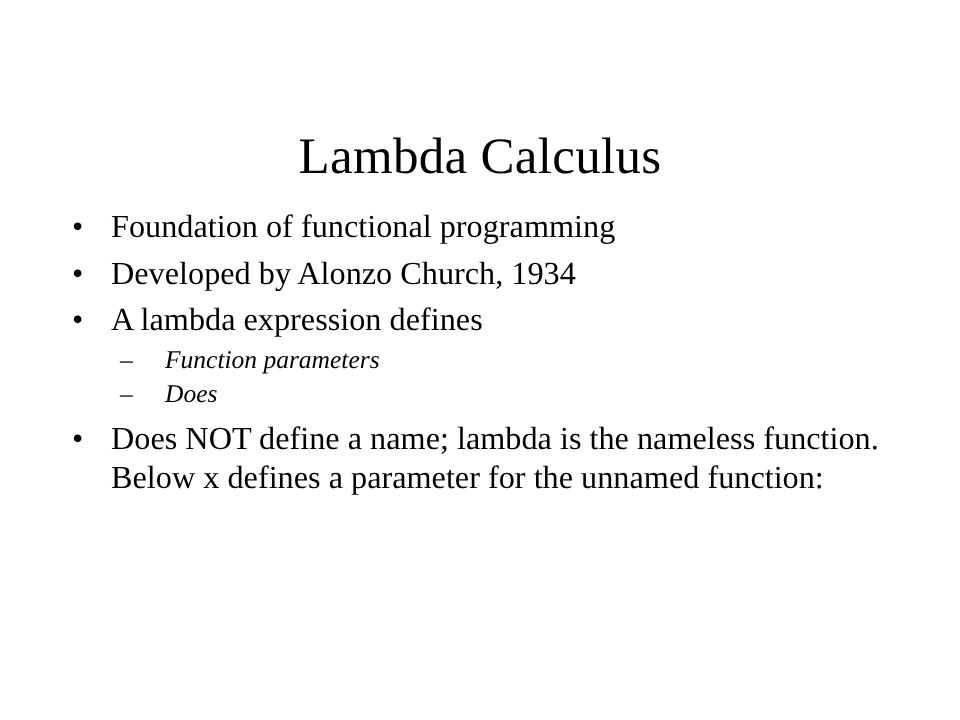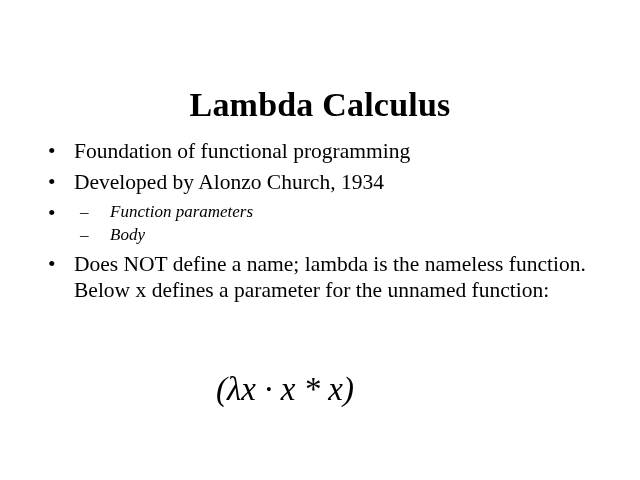--- a/index.html
+++ b/index.html
@@ -25,21 +25,21 @@
   
   .slide-title {
     position: absolute;
     left: 0;
     top: 62px;
     width: 640px;
     text-align: center;
     font-size: 34px;
     line-height: 40px;
     letter-spacing: 0.2px;
-    font-weight: 700;
+    font-weight: 400;
     white-space: nowrap;
   }
 
   
   .body-block {
     position: absolute;
     left: 42px;
     top: 138px;
     width: 556px;
   }
@@ -129,35 +129,35 @@
         <span class="btext">Foundation of functional programming</span>
       </li>
 
       <li class="bullet1">
         <span class="marker">•</span>
         <span class="btext">Developed by Alonzo Church, 1934</span>
       </li>
 
       <li class="bullet1">
         <span class="marker">•</span>
+        <span class="btext">A lambda expression defines</span>
         <ul class="level2">
           <li class="bullet2">
             <span class="marker">–</span>
             <span class="btext">Function parameters</span>
           </li>
           <li class="bullet2">
             <span class="marker">–</span>
-            <span class="btext">Body</span>
+            <span class="btext">Does</span>
           </li>
         </ul>
       </li>
 
       <li class="bullet1 wide">
         <span class="marker">•</span>
         <span class="btext">Does NOT define a name; lambda is the nameless function. Below x defines a parameter for the unnamed function:</span>
       </li>
 
     </ul>
   </div>
 
-  <div class="expression">(λx · x * x)</div>
 
 </div>
 
 </body></html>

